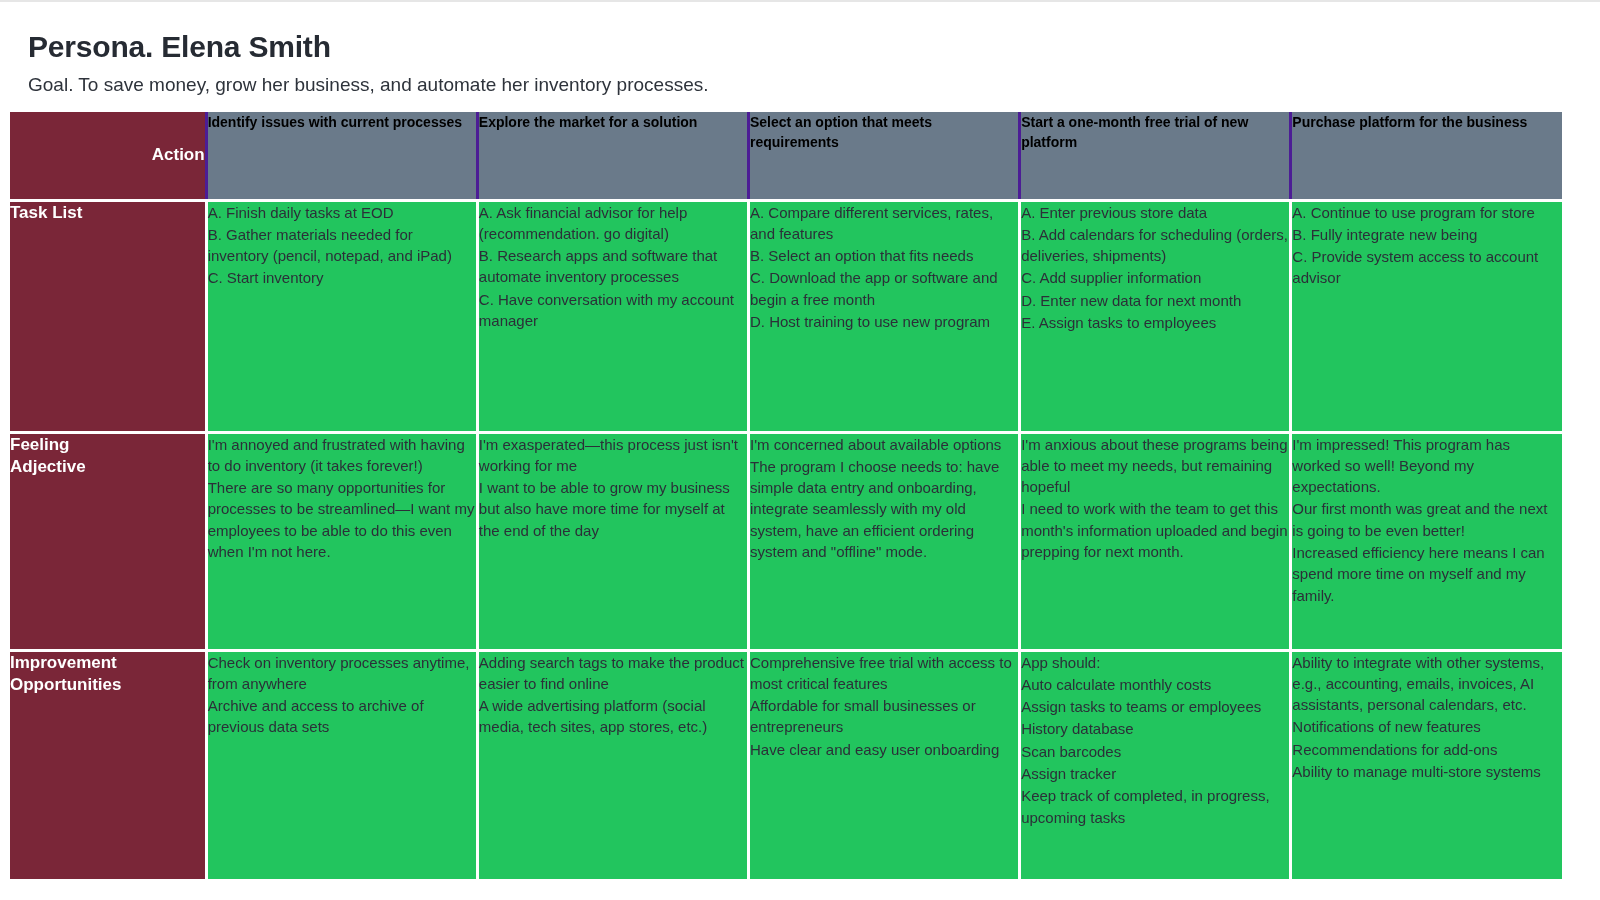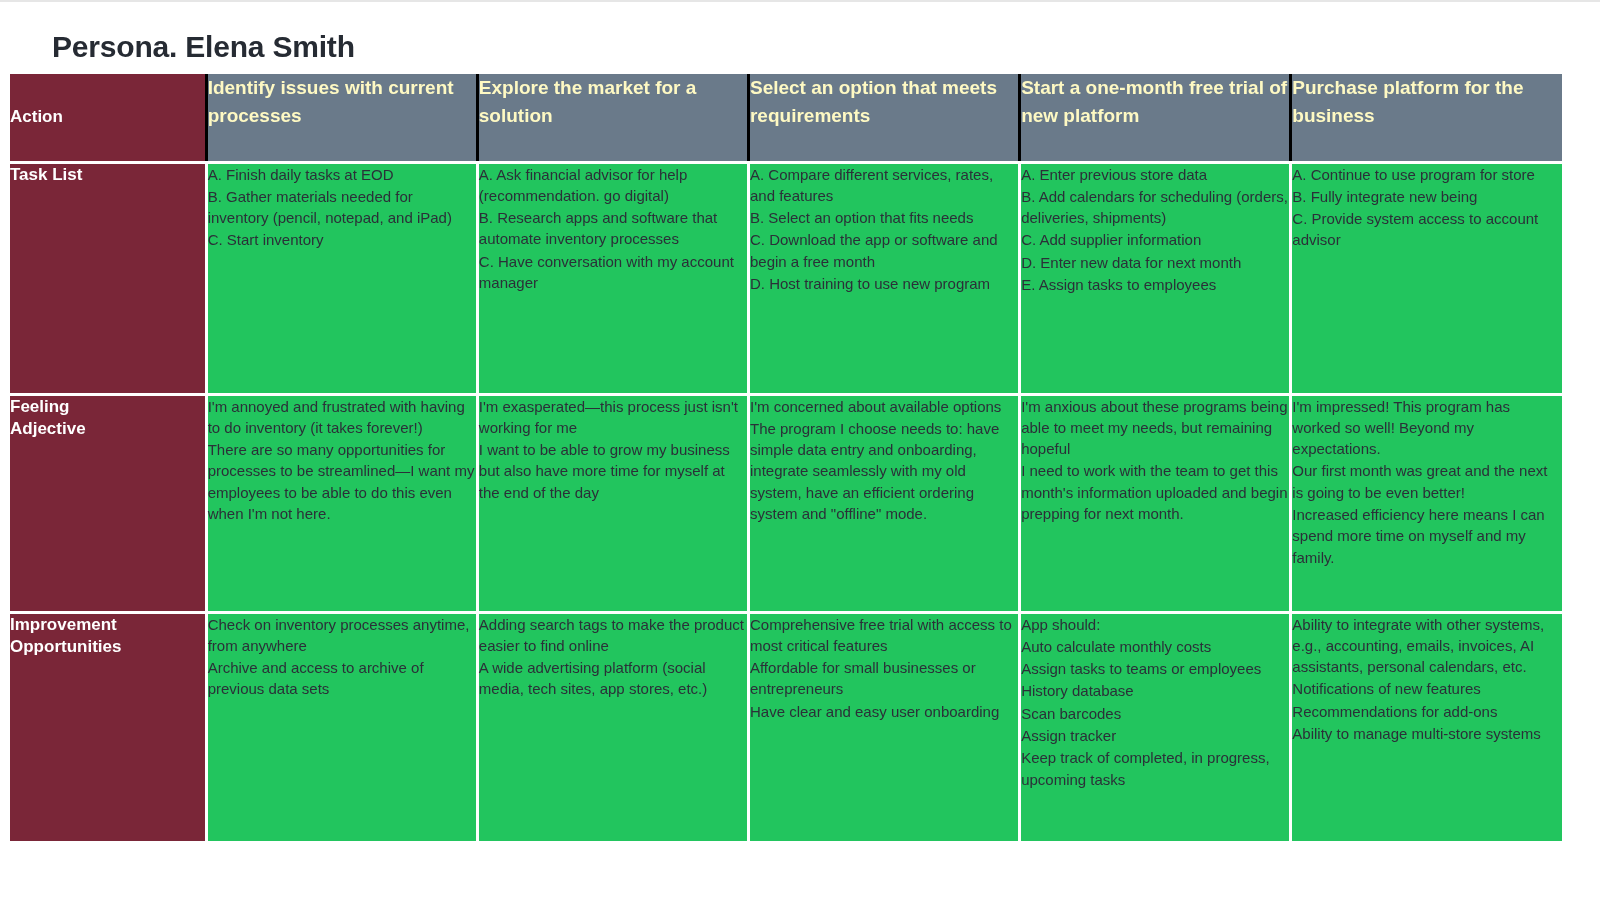--- a/index.html
+++ b/index.html
@@ -18,21 +18,21 @@
     padding: 0;
     overflow: hidden;
   }
   .topline {
     position: absolute;
     top: 0; left: 0; right: 0;
     height: 2px;
     background: #e6e6e6;
   }
   .header {
-    padding: 30px 0 0 52px;
+    padding: 30px 0 0 28px;
   }
   .title {
     font-size: 30px;
     font-weight: bold;
     color: #262b33;
     letter-spacing: -0.2px;
     margin: 0 0 10px 0;
   }
   .goal {
     font-size: 19px;
@@ -56,29 +56,30 @@
     font-weight: bold;
     font-size: 17px;
     line-height: 1.35;
     width: 196px;
     padding: 14px 20px 14px 30px;
     vertical-align: middle;
     border-bottom: 3px solid #ffffff;
   }
   .rowlabel.action-label {
     vertical-align: middle;
+    text-align: right;
   }
   .headcell {
     background: #6a7a8a;
-    color: #fef9c3;
+    color: #000000;
     font-weight: bold;
-    font-size: 19px;
+    font-size: 14px;
     line-height: 1.45;
     padding: 16px 22px 16px 22px;
-    border-left: 3px solid #000000;
+    border-left: 3px solid #4c1d95;
     border-bottom: 3px solid #ffffff;
     vertical-align: middle;
   }
   .cell {
     background: #22c55e;
     color: #2b3038;
     font-size: 15px;
     line-height: 1.42;
     padding: 14px 22px 18px 22px;
     border-left: 3px solid #ffffff;
@@ -97,20 +98,21 @@
   col.c1, col.c2, col.c3, col.c4, col.c5 { width: 271px; }
 </style>
 </head>
 <body>
 
 <div class="page">
   <div class="topline"></div>
 
   <div class="header">
     <h1 class="title">Persona. Elena Smith</h1>
+    <div class="goal">Goal. To save money, grow her business, and automate her inventory processes.</div>
   </div>
 
   <table class="journey">
     <colgroup>
       <col class="c0">
         <col class="c1">
         <col class="c2">
         <col class="c3">
         <col class="c4">
         <col class="c5">

